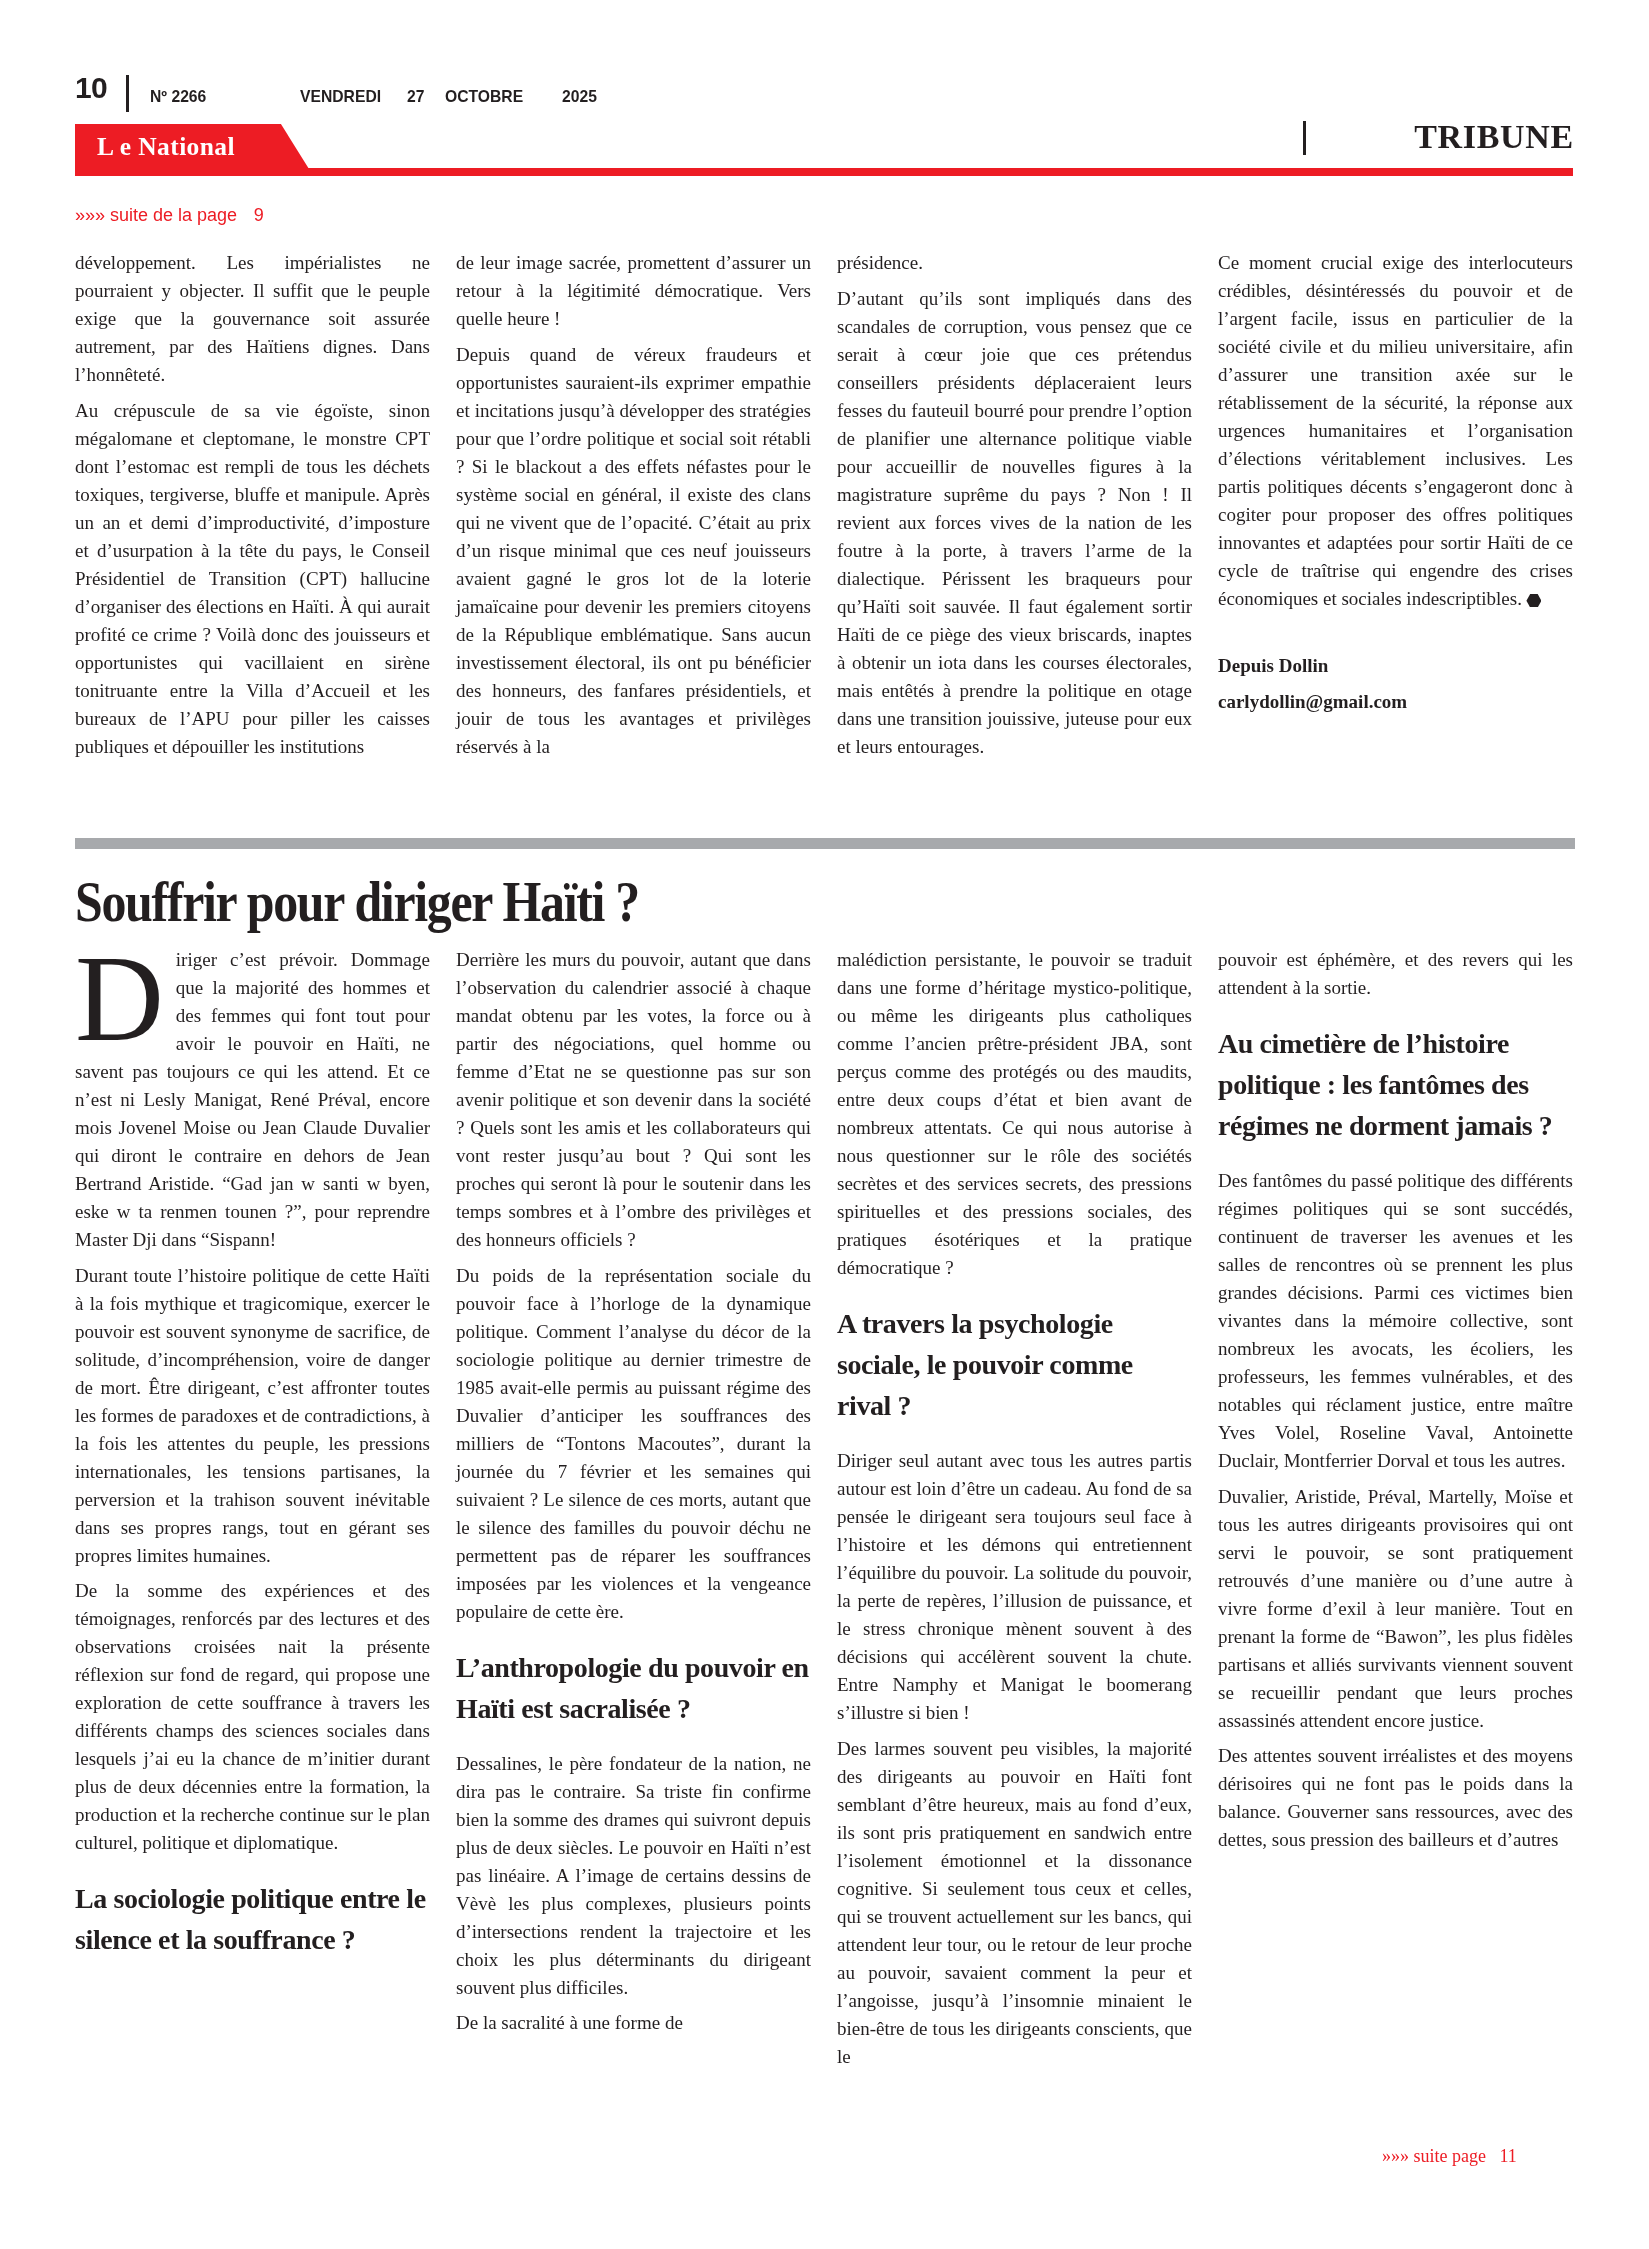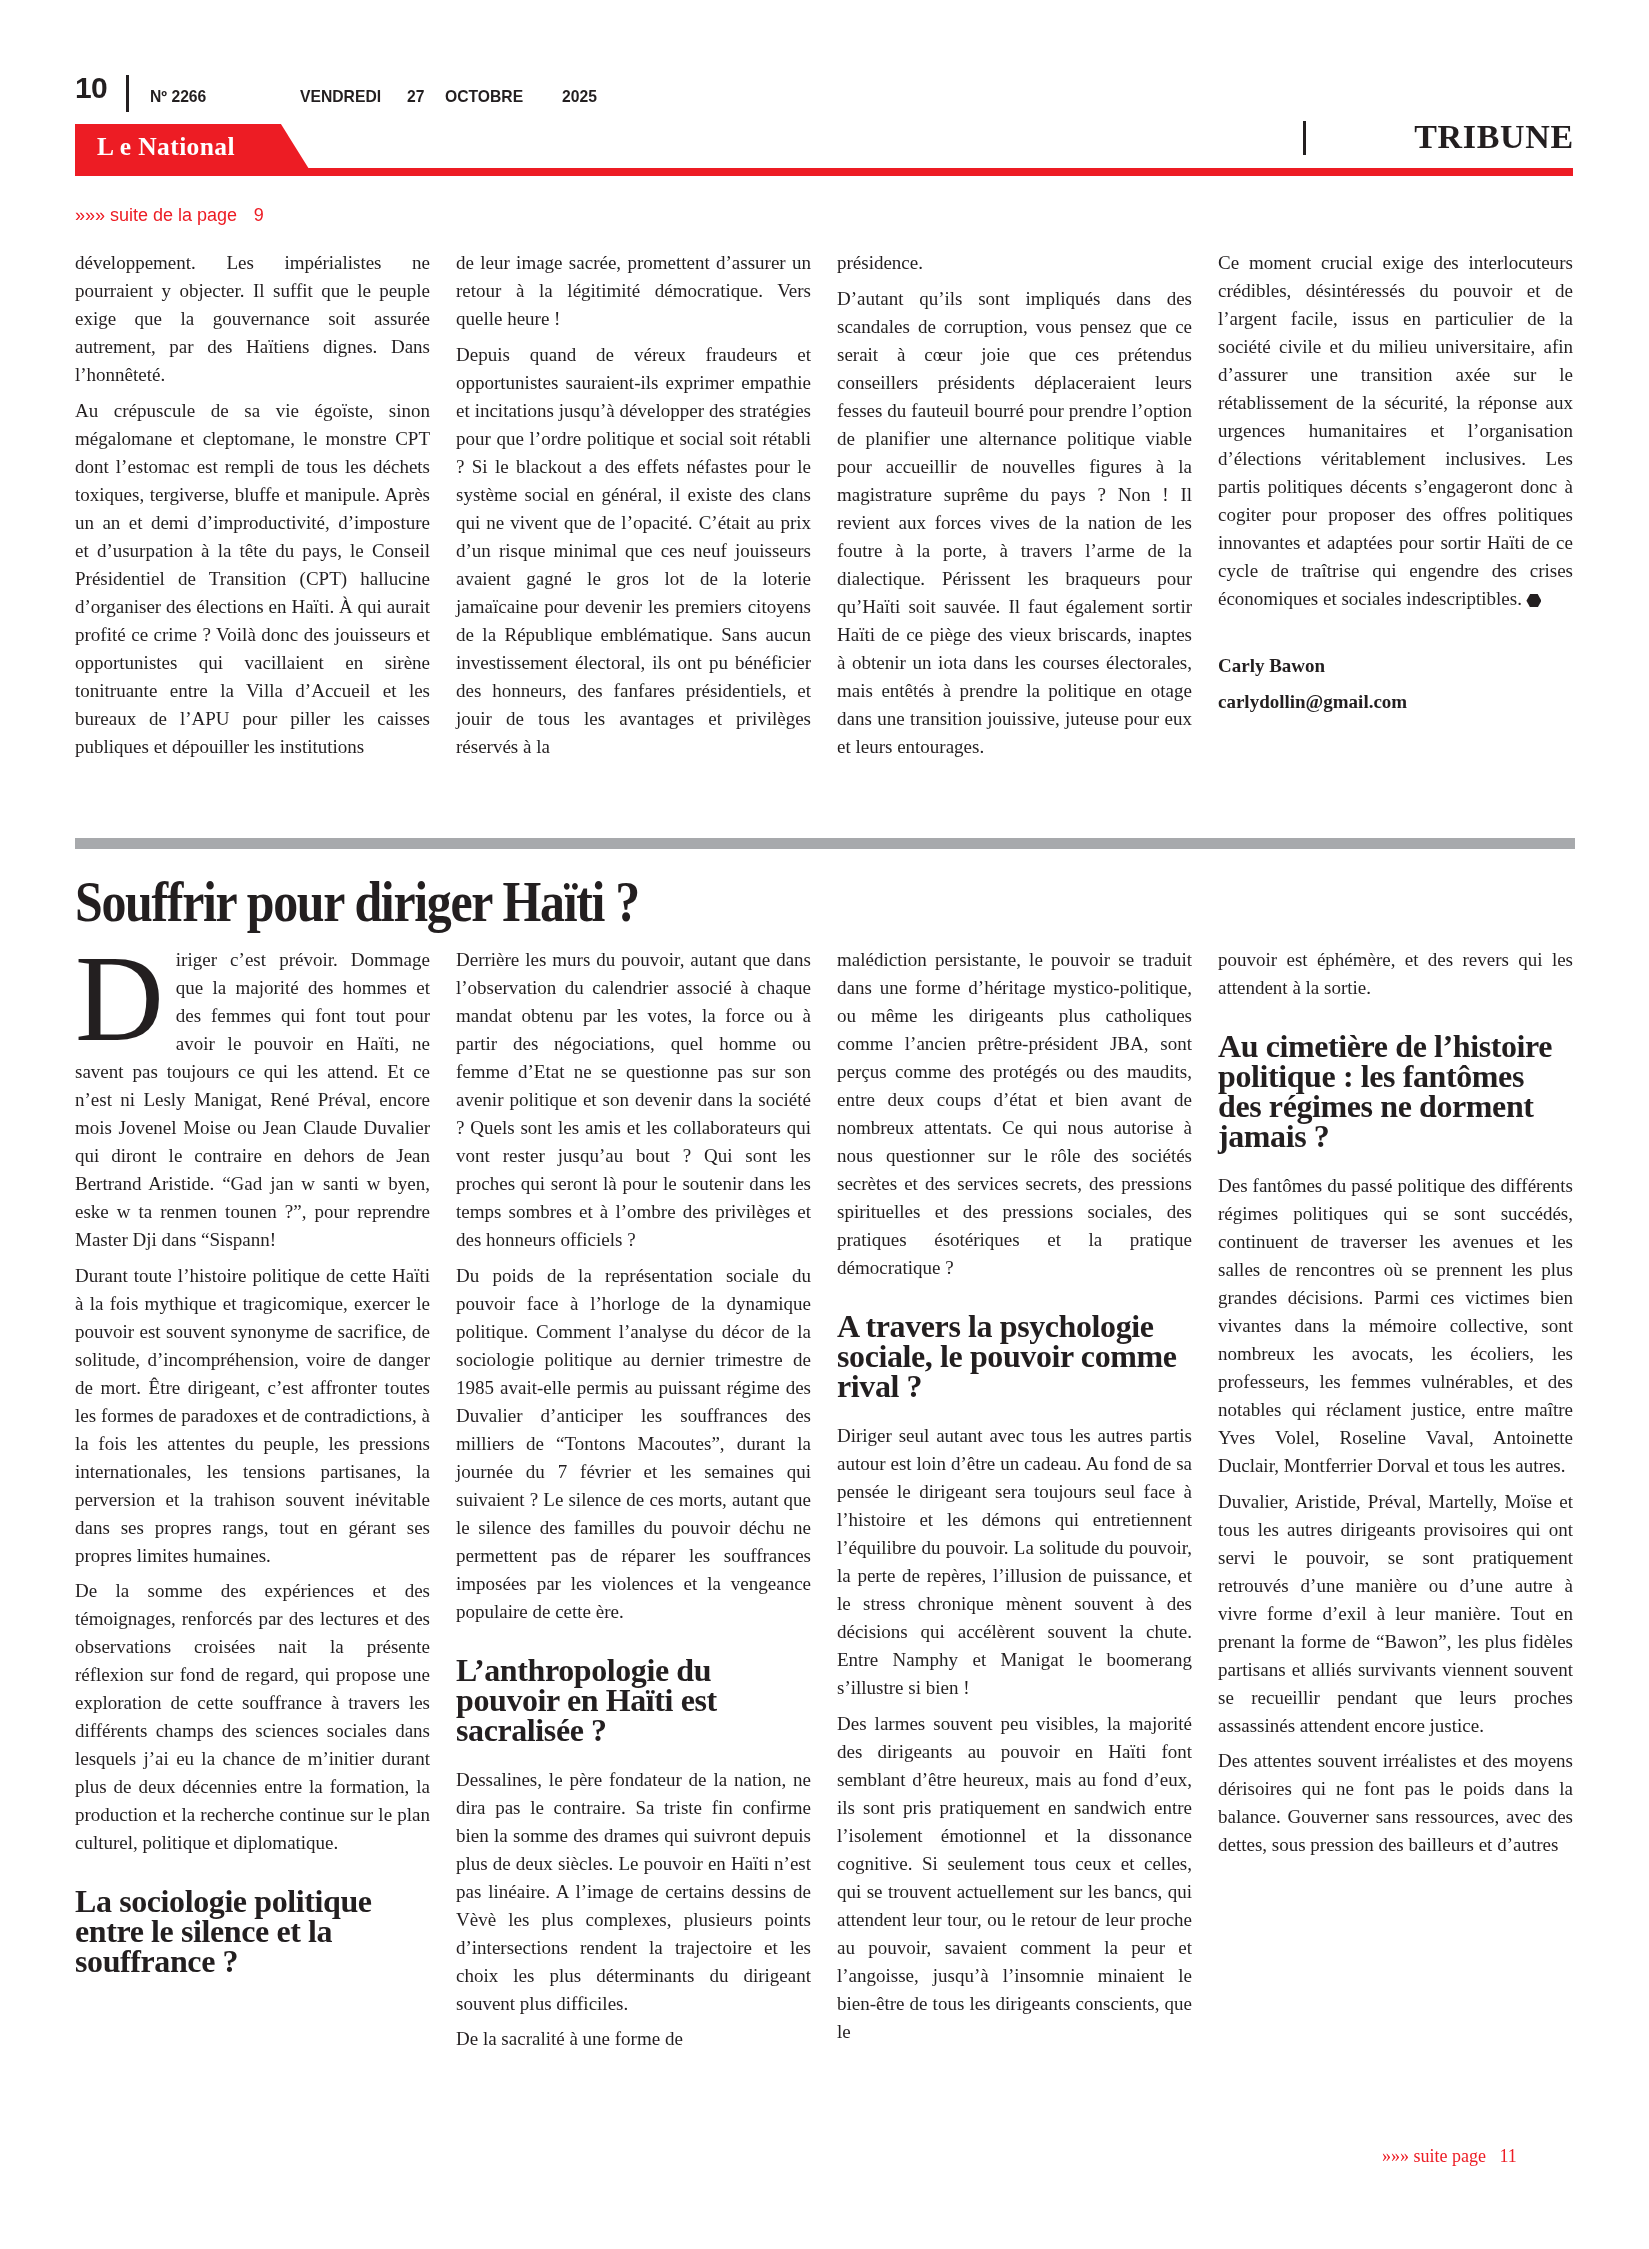--- a/index.html
+++ b/index.html
@@ -72,22 +72,22 @@
   .headline {
     position: absolute; left: 75px; top: 864px;
     font-family: "Liberation Serif", serif; font-weight: bold; font-size: 58px; line-height: 75px;
     letter-spacing: -1.5px; transform: scaleX(0.86); transform-origin: left top;
   }
   .col-bottom { top: 946px; }
   .dropcap {
     float: left; font-size: 123px; line-height: 94px; margin: 6px 12px 0 0; font-weight: normal;
   }
   .subhead {
-    font-family: "Liberation Serif", serif; font-weight: bold; font-size: 32px; line-height: 30px;
-    margin: 29px 0 21px 0; text-align: left; letter-spacing: -0.4px;
+    font-family: "Liberation Serif", serif; font-weight: bold; font-size: 28px; line-height: 41px;
+    margin: 21px 0 21px 0; text-align: left; letter-spacing: -0.4px;
   }
   .subhead.just { text-align: justify; text-align-last: left; }
   .cont-to {
     position: absolute; left: 1382px; top: 2146px;
     font-family: Liberation Serif, serif; font-size: 18px; color: #ed1c24;
   }
   .cont-to .num { margin-left: 13.5px; }
 </style>
 </head>
 <body>
@@ -117,21 +117,21 @@
 <div class="col col-top c2">
   <p>de leur image sacrée, promettent d’assurer un retour à la légitimité démocratique. Vers quelle heure !</p>
   <p>Depuis quand de véreux fraudeurs et opportunistes sauraient-ils exprimer empathie et incitations jusqu’à développer des stratégies pour que l’ordre politique et social soit rétabli ? Si le blackout a des effets néfastes pour le système social en général, il existe des clans qui ne vivent que de l’opacité. C’était au prix d’un risque minimal que ces neuf jouisseurs avaient gagné le gros lot de la loterie jamaïcaine pour devenir les premiers citoyens de la République emblématique. Sans aucun investissement électoral, ils ont pu bénéficier des honneurs, des fanfares présidentiels, et jouir de tous les avantages et privilèges réservés à la</p>
 </div>
 <div class="col col-top c3">
   <p>présidence.</p>
   <p>D’autant qu’ils sont impliqués dans des scandales de corruption, vous pensez que ce serait à cœur joie que ces prétendus conseillers présidents déplaceraient leurs fesses du fauteuil bourré pour prendre l’option de planifier une alternance politique viable pour accueillir de nouvelles figures à la magistrature suprême du pays ? Non ! Il revient aux forces vives de la nation de les foutre à la porte, à travers l’arme de la dialectique. Périssent les braqueurs pour qu’Haïti soit sauvée.  Il faut également sortir Haïti de ce piège des vieux briscards, inaptes à obtenir un iota dans les courses électorales, mais entêtés à prendre la politique en otage dans une transition jouissive, juteuse pour eux et leurs entourages.</p>
 </div>
 <div class="col col-top c4">
   <p><span>Ce moment crucial exige des interlocuteurs crédibles, désintéressés du pouvoir et de l’argent facile, issus en particulier de la société civile et du milieu universitaire, afin d’assurer une transition axée sur le rétablissement de la sécurité, la réponse aux urgences humanitaires et l’organisation d’élections véritablement inclusives. Les partis politiques décents s’engageront donc à cogiter pour proposer des offres politiques innovantes et adaptées pour sortir Haïti de ce cycle de traîtrise qui engendre des crises économiques et sociales indescriptibles.</span><span class="endmark"></span></p>
-  <div class="sig">Carly Bawon</div>
+  <div class="sig">Depuis Dollin</div>
   <div class="sig-email">carlydollin@gmail.com</div>
 </div>
 
 <div class="gray-rule"></div>
 
 <div class="headline">Souffrir pour diriger Haïti ?</div>
 
 <div class="col col-bottom c1">
   <p><span class="dropcap">D</span><span>iriger c’est prévoir. Dommage que la majorité des hommes et des femmes qui font tout pour avoir le pouvoir en Haïti, ne savent pas toujours ce qui les attend. Et ce n’est ni Lesly Manigat, René Préval, encore mois Jovenel Moise ou Jean Claude Duvalier qui diront le contraire en dehors de Jean Bertrand Aristide. “Gad jan w santi w byen, eske w ta renmen tounen ?”, pour reprendre Master Dji dans “Sispann!</span></p>
   <p>Durant toute l’histoire politique de cette Haïti à la fois mythique et tragicomique, exercer le pouvoir est souvent synonyme de sacrifice, de solitude, d’incompréhension, voire de danger de mort. Être dirigeant, c’est affronter toutes les formes de paradoxes et de contradictions, à la fois les attentes du peuple, les pressions internationales, les tensions partisanes, la perversion et la trahison souvent inévitable dans ses propres rangs, tout en gérant ses propres limites humaines.</p>

